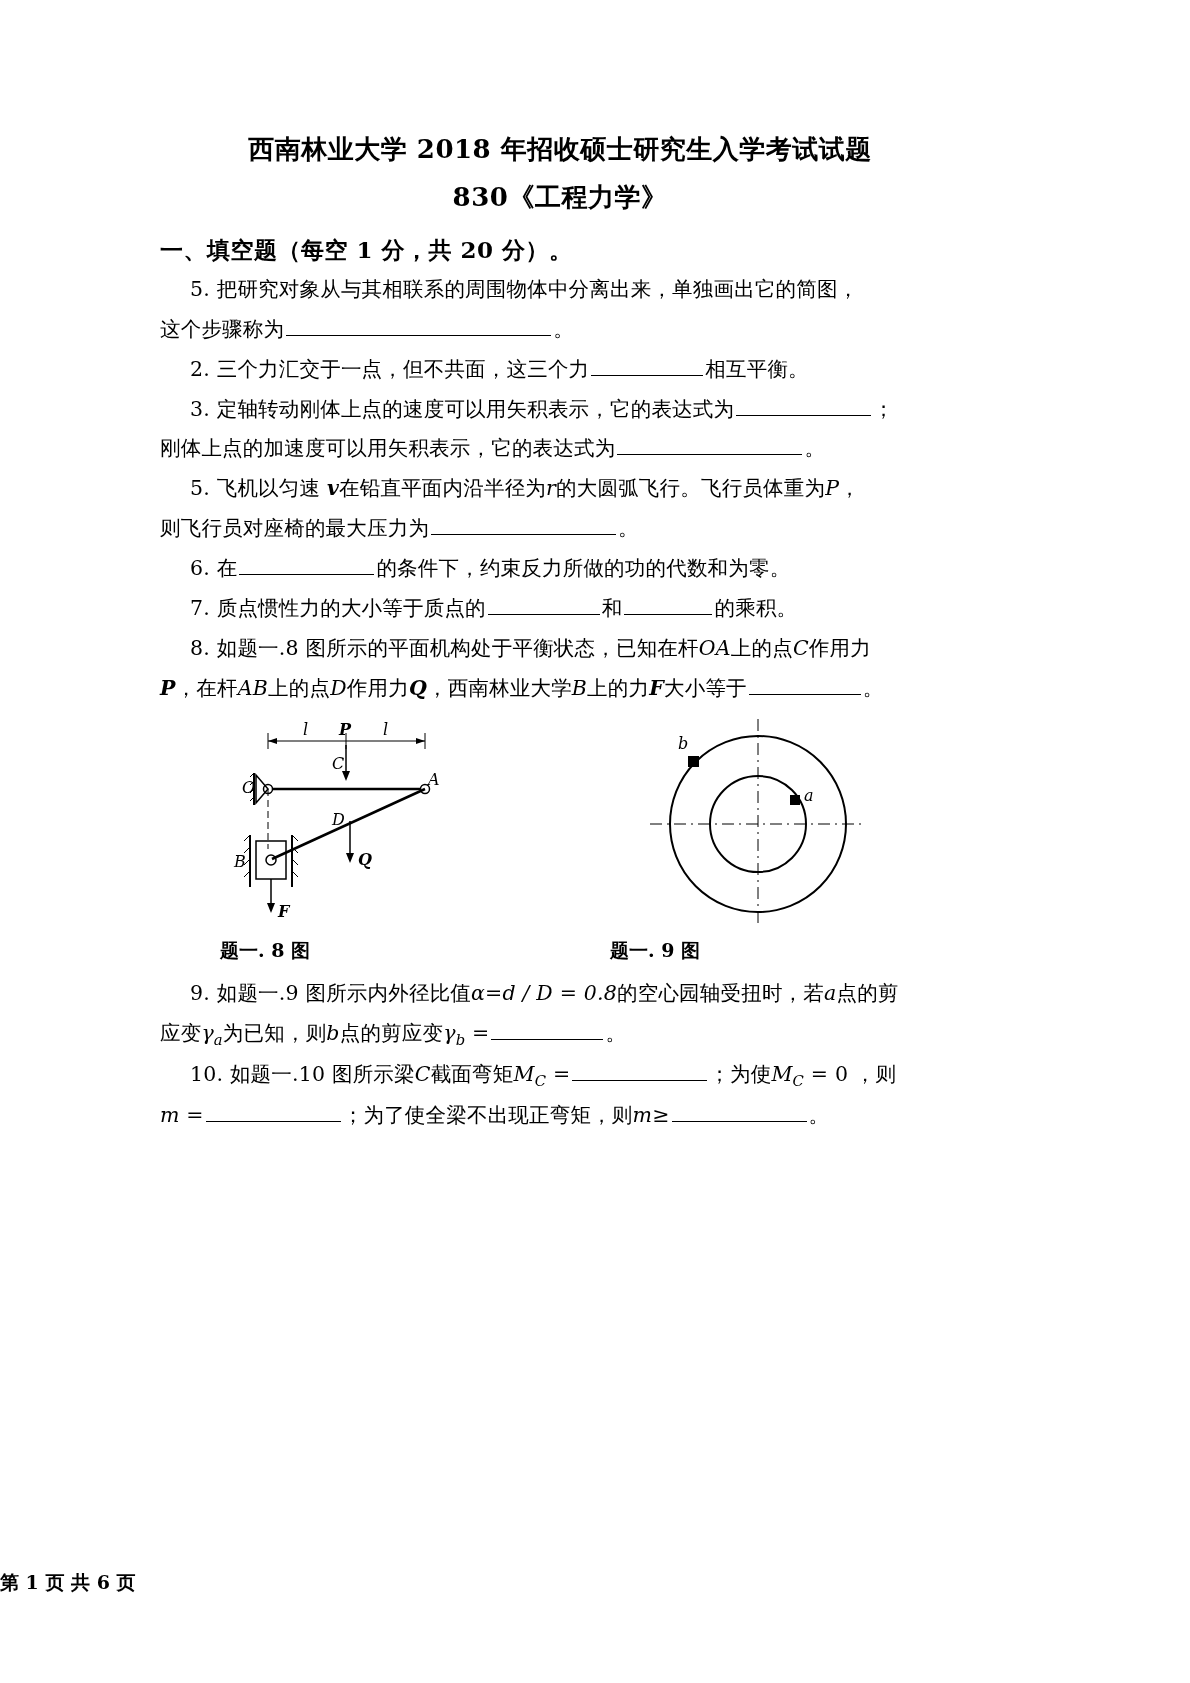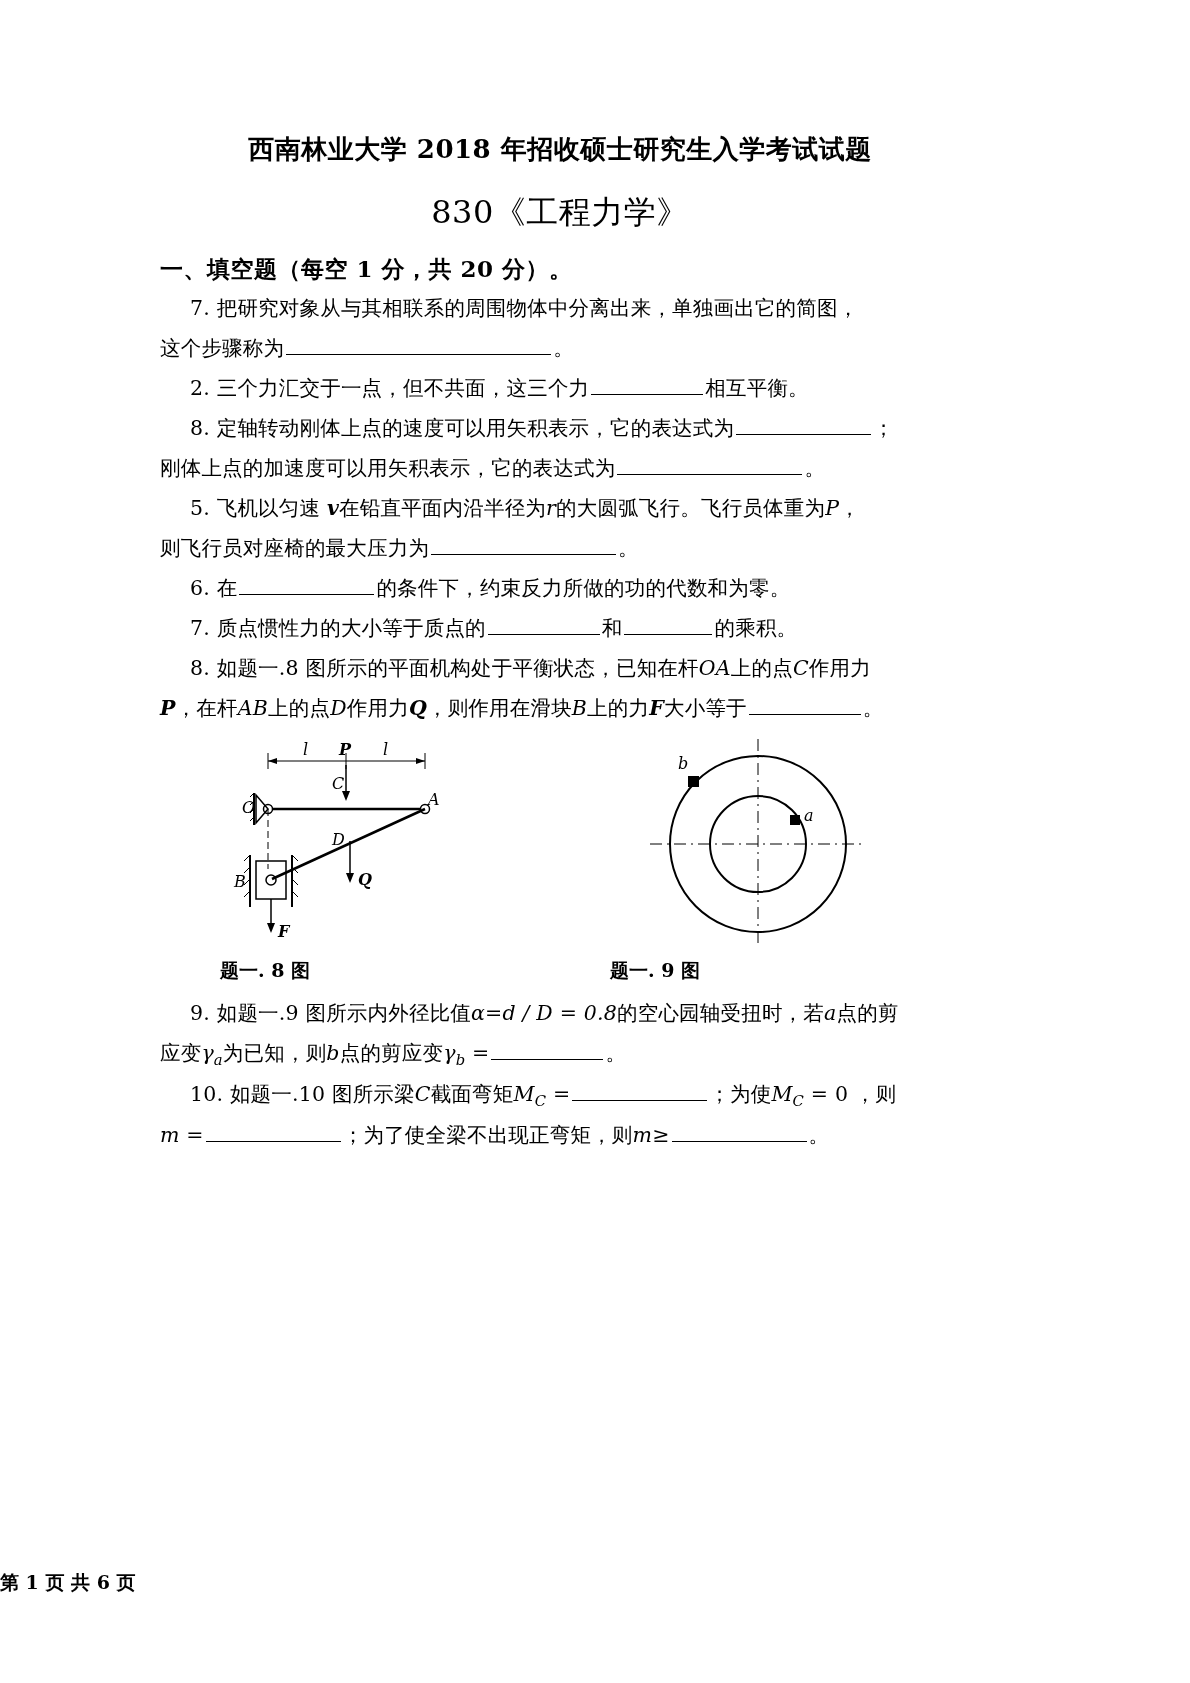--- a/index.html
+++ b/index.html
@@ -30,24 +30,24 @@
   }
   .title {
     text-align: center;
     font-size: 26px;
     font-weight: bold;
     line-height: 1.5;
     letter-spacing: 0.5px;
   }
   .subtitle {
     text-align: center;
-    font-size: 32px;
-    font-weight: normal;
+    font-size: 26px;
+    font-weight: bold;
     line-height: 1.6;
-    margin-top: 18px;
+    margin-top: 8px;
     letter-spacing: 0.5px;
   }
   .section-head {
     font-size: 23px;
     font-weight: bold;
     margin-top: 16px;
     margin-bottom: 4px;
     letter-spacing: 0.5px;
   }
   .para {
@@ -118,50 +118,50 @@
 <div class="page">
 
   <div class="content">
 
     <div class="title">西南林业大学 2018 年招收硕士研究生入学考试试题</div>
     <div class="subtitle">830《工程力学》</div>
 
     <div class="section-head">一、填空题（每空 1 分，共 20 分）。</div>
 
     <p class="para">
-      <span class="indent"></span><span>7. 把研究对象从与其相联系的周围物体中分离出来，单独画出它的简图，</span><br>
+      <span class="indent"></span><span>5. 把研究对象从与其相联系的周围物体中分离出来，单独画出它的简图，</span><br>
       <span>这个步骤称为</span><span class="blank b-xxl"></span><span>。</span>
     </p>
 
     <p class="para">
       <span class="indent"></span><span>2. 三个力汇交于一点，但不共面，这三个力</span><span class="blank b-md"></span><span>相互平衡。</span>
     </p>
 
 
     <p class="para">
-      <span class="indent"></span><span>8. 定轴转动刚体上点的速度可以用矢积表示，它的表达式为</span><span class="blank b-lg"></span><span>；</span><br>
+      <span class="indent"></span><span>3. 定轴转动刚体上点的速度可以用矢积表示，它的表达式为</span><span class="blank b-lg"></span><span>；</span><br>
       <span>刚体上点的加速度可以用矢积表示，它的表达式为</span><span class="blank b-xl"></span><span>。</span>
     </p>
 
     <p class="para">
       <span class="indent"></span><span>5. 飞机以匀速</span> <b class="bi">v</b><span>在铅直平面内沿半径为</span><i class="it">r</i><span>的大圆弧飞行。飞行员体重为</span><i class="it">P</i><span>，</span><br>
       <span>则飞行员对座椅的最大压力为</span><span class="blank b-xl"></span><span>。</span>
     </p>
 
     <p class="para">
       <span class="indent"></span><span>6. 在</span><span class="blank b-lg"></span><span>的条件下，约束反力所做的功的代数和为零。</span>
     </p>
 
     <p class="para">
       <span class="indent"></span><span>7. 质点惯性力的大小等于质点的</span><span class="blank b-md"></span><span>和</span><span class="blank b-sm"></span><span>的乘积。</span>
     </p>
 
     <p class="para">
       <span class="indent"></span><span>8. 如题一.8 图所示的平面机构处于平衡状态，已知在杆</span><i class="it">OA</i><span>上的点</span><i class="it">C</i><span>作用力</span><br>
-      <b class="bi">P</b><span>，在杆</span><i class="it">AB</i><span>上的点</span><i class="it">D</i><span>作用力</span><b class="bi">Q</b><span>，则作用在滑块</span><i class="it">B</i><span>上的力</span><b class="bi">F</b><span>大小等于</span><span class="blank b-md"></span><span>。</span>
+      <b class="bi">P</b><span>，在杆</span><i class="it">AB</i><span>上的点</span><i class="it">D</i><span>作用力</span><b class="bi">Q</b><span>，西南林业大学</span><i class="it">B</i><span>上的力</span><b class="bi">F</b><span>大小等于</span><span class="blank b-md"></span><span>。</span>
     </p>
 
     <div class="figs">
 
       <div class="fig1">
         <svg width="320" height="215" viewBox="0 0 320 215">
 
           <line x1="48" y1="22" x2="205" y2="22" stroke="#000" stroke-width="1.2"></line>
           <polygon points="48,22 57,19 57,25" fill="#000"></polygon>
           <polygon points="205,22 196,19 196,25" fill="#000"></polygon>

